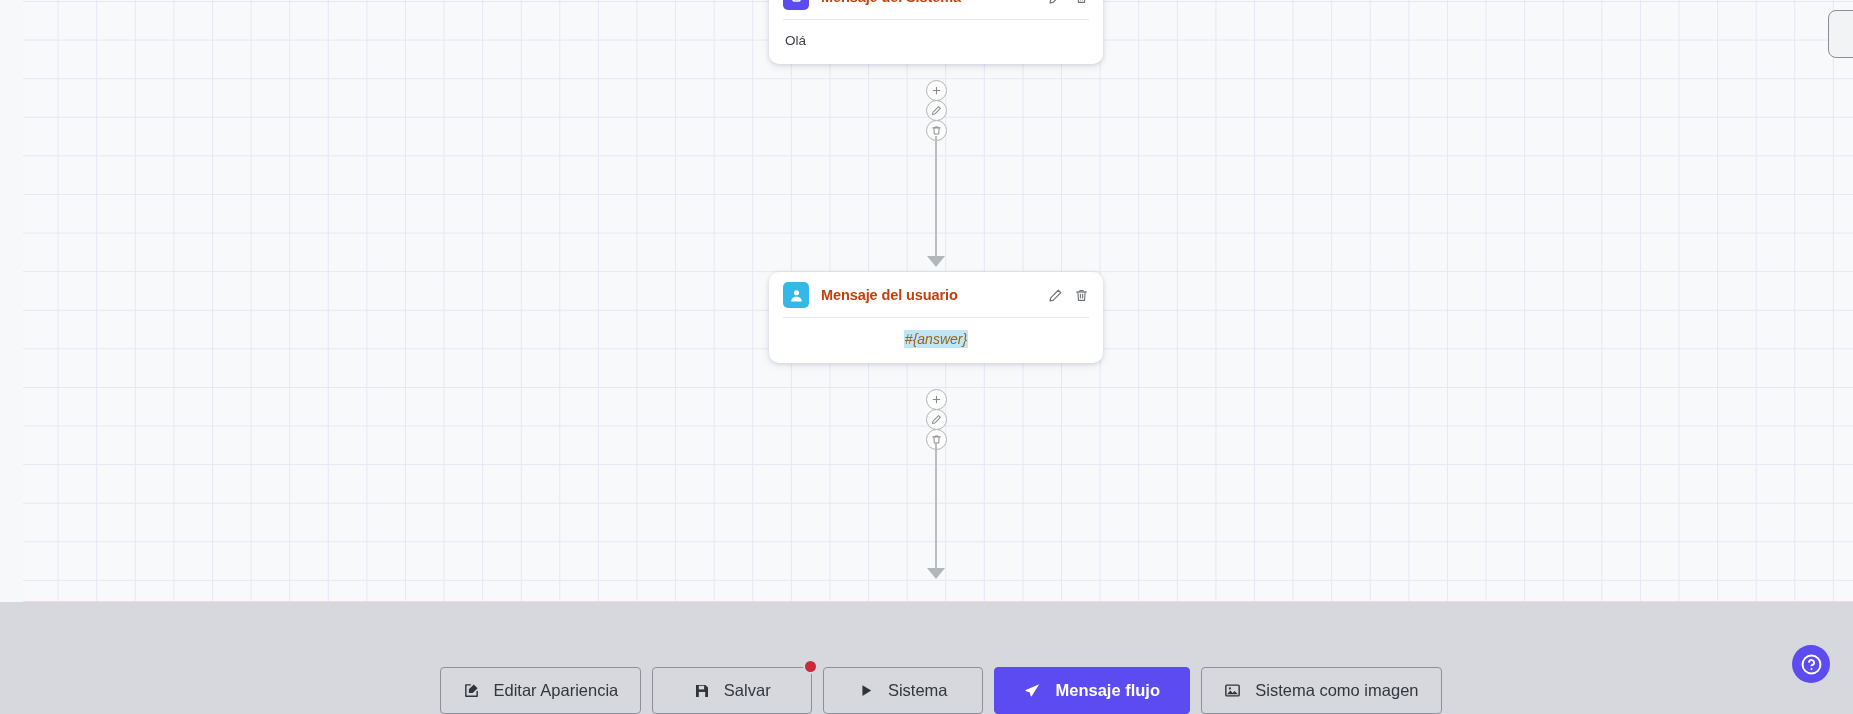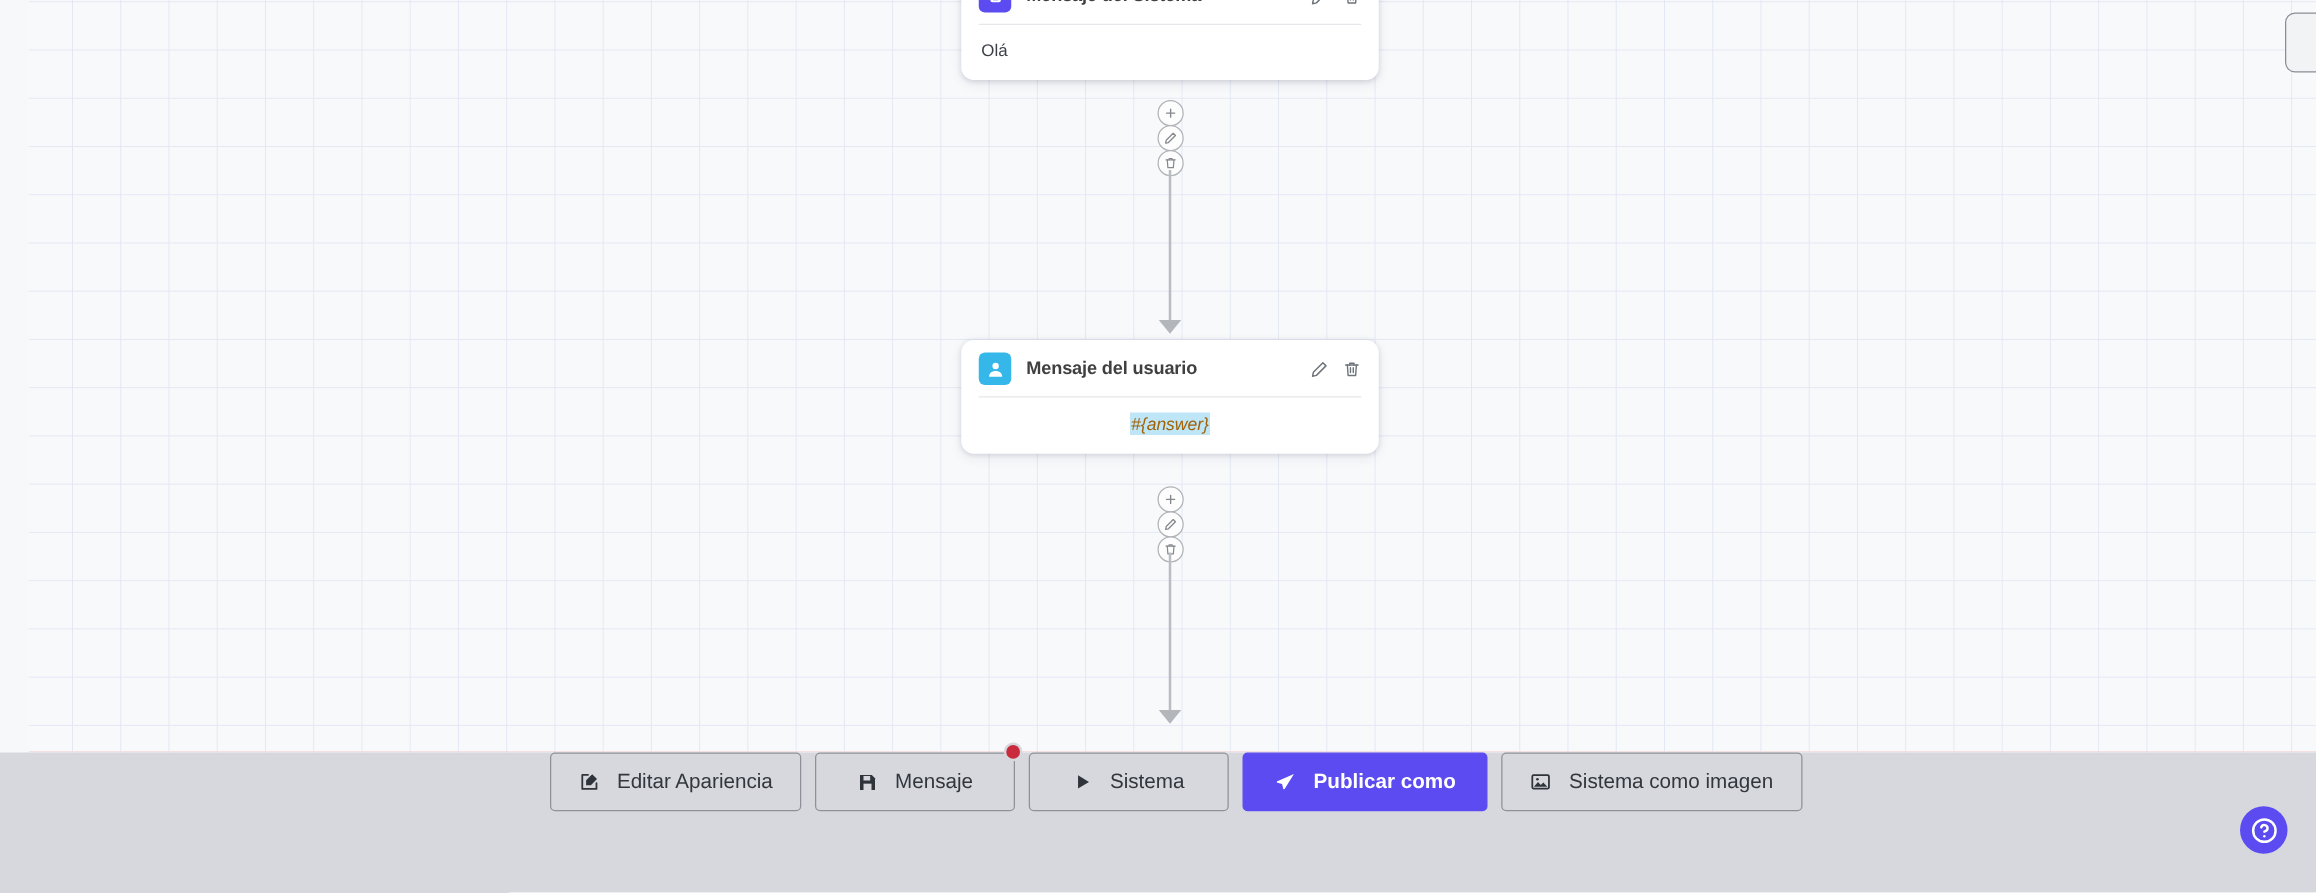--- a/index.html
+++ b/index.html
@@ -69,21 +69,21 @@
     align-items: center;
     justify-content: center;
     flex: none;
   }
   .node-badge svg { display: block; }
 
   .node-title {
     margin-left: 12px;
     font-size: 14.5px;
     font-weight: bold;
-    color: #404040;
+    color: #c2410c;
     letter-spacing: -0.1px;
     white-space: nowrap;
   }
 
   .node-head-actions {
     margin-left: auto;
     display: flex;
     align-items: center;
     gap: 10px;
   }
@@ -200,21 +200,21 @@
 
   
   .toolbar {
     position: absolute;
     left: 0;
     top: 602px;
     width: 1853px;
     height: 112px;
     background: #d6d8dd;
     display: flex;
-    align-items: flex-start;
+    align-items: flex-end;
     justify-content: center;
     gap: 11px;
     padding-left: 28px;
   }
 
   .tbtn {
     height: 47px;
     min-width: 160px;
     padding: 0 22px;
     background: #d6d8dd;
@@ -421,39 +421,39 @@
 
     <button class="tbtn">
       <span class="dot-badge"></span>
       <span class="tb-ico">
         <svg width="16" height="16" viewBox="0 0 24 24" fill="#2f333a">
           <path d="M3 3h14.2L21 6.8V21H3z"></path>
           <rect x="7.2" y="4.2" width="8" height="5.4" fill="#d6d8dd"></rect>
           <rect x="7.2" y="13.4" width="9.6" height="7.6" fill="#d6d8dd"></rect>
         </svg>
       </span>
-      <span>Mensaje</span>
+      <span>Salvar</span>
     </button>
 
     <button class="tbtn">
       <span class="tb-ico">
         <svg width="15" height="15" viewBox="0 0 24 24" fill="#2f333a">
           <path d="M5.5 3.4l14 8.6-14 8.6z"></path>
         </svg>
       </span>
       <span>Sistema</span>
     </button>
 
     <button class="tbtn primary">
       <span class="tb-ico">
         <svg width="17" height="17" viewBox="0 0 24 24" fill="#ffffff">
           <path d="M21.4 3.1L2.6 11.4c-.8.35-.7 1.5.15 1.7l5.2 1.3 1.4 5.3c.22.85 1.36.95 1.72.16L21.4 3.1z"></path>
         </svg>
       </span>
-      <span>Publicar como</span>
+      <span>Mensaje flujo</span>
     </button>
 
     <button class="tbtn">
       <span class="tb-ico">
         <svg width="17" height="17" viewBox="0 0 24 24" fill="none">
           <rect x="2.6" y="4.4" width="18.8" height="15.2" rx="1.4" fill="none" stroke="#2f333a" stroke-width="2"></rect>
           <path d="M4.4 17.4l4.6-5.4 3.2 3.4 2.8-2.6 4.6 4.6z" fill="#2f333a"></path>
           <circle cx="8.4" cy="9" r="1.5" fill="#2f333a"></circle>
         </svg>
       </span>

